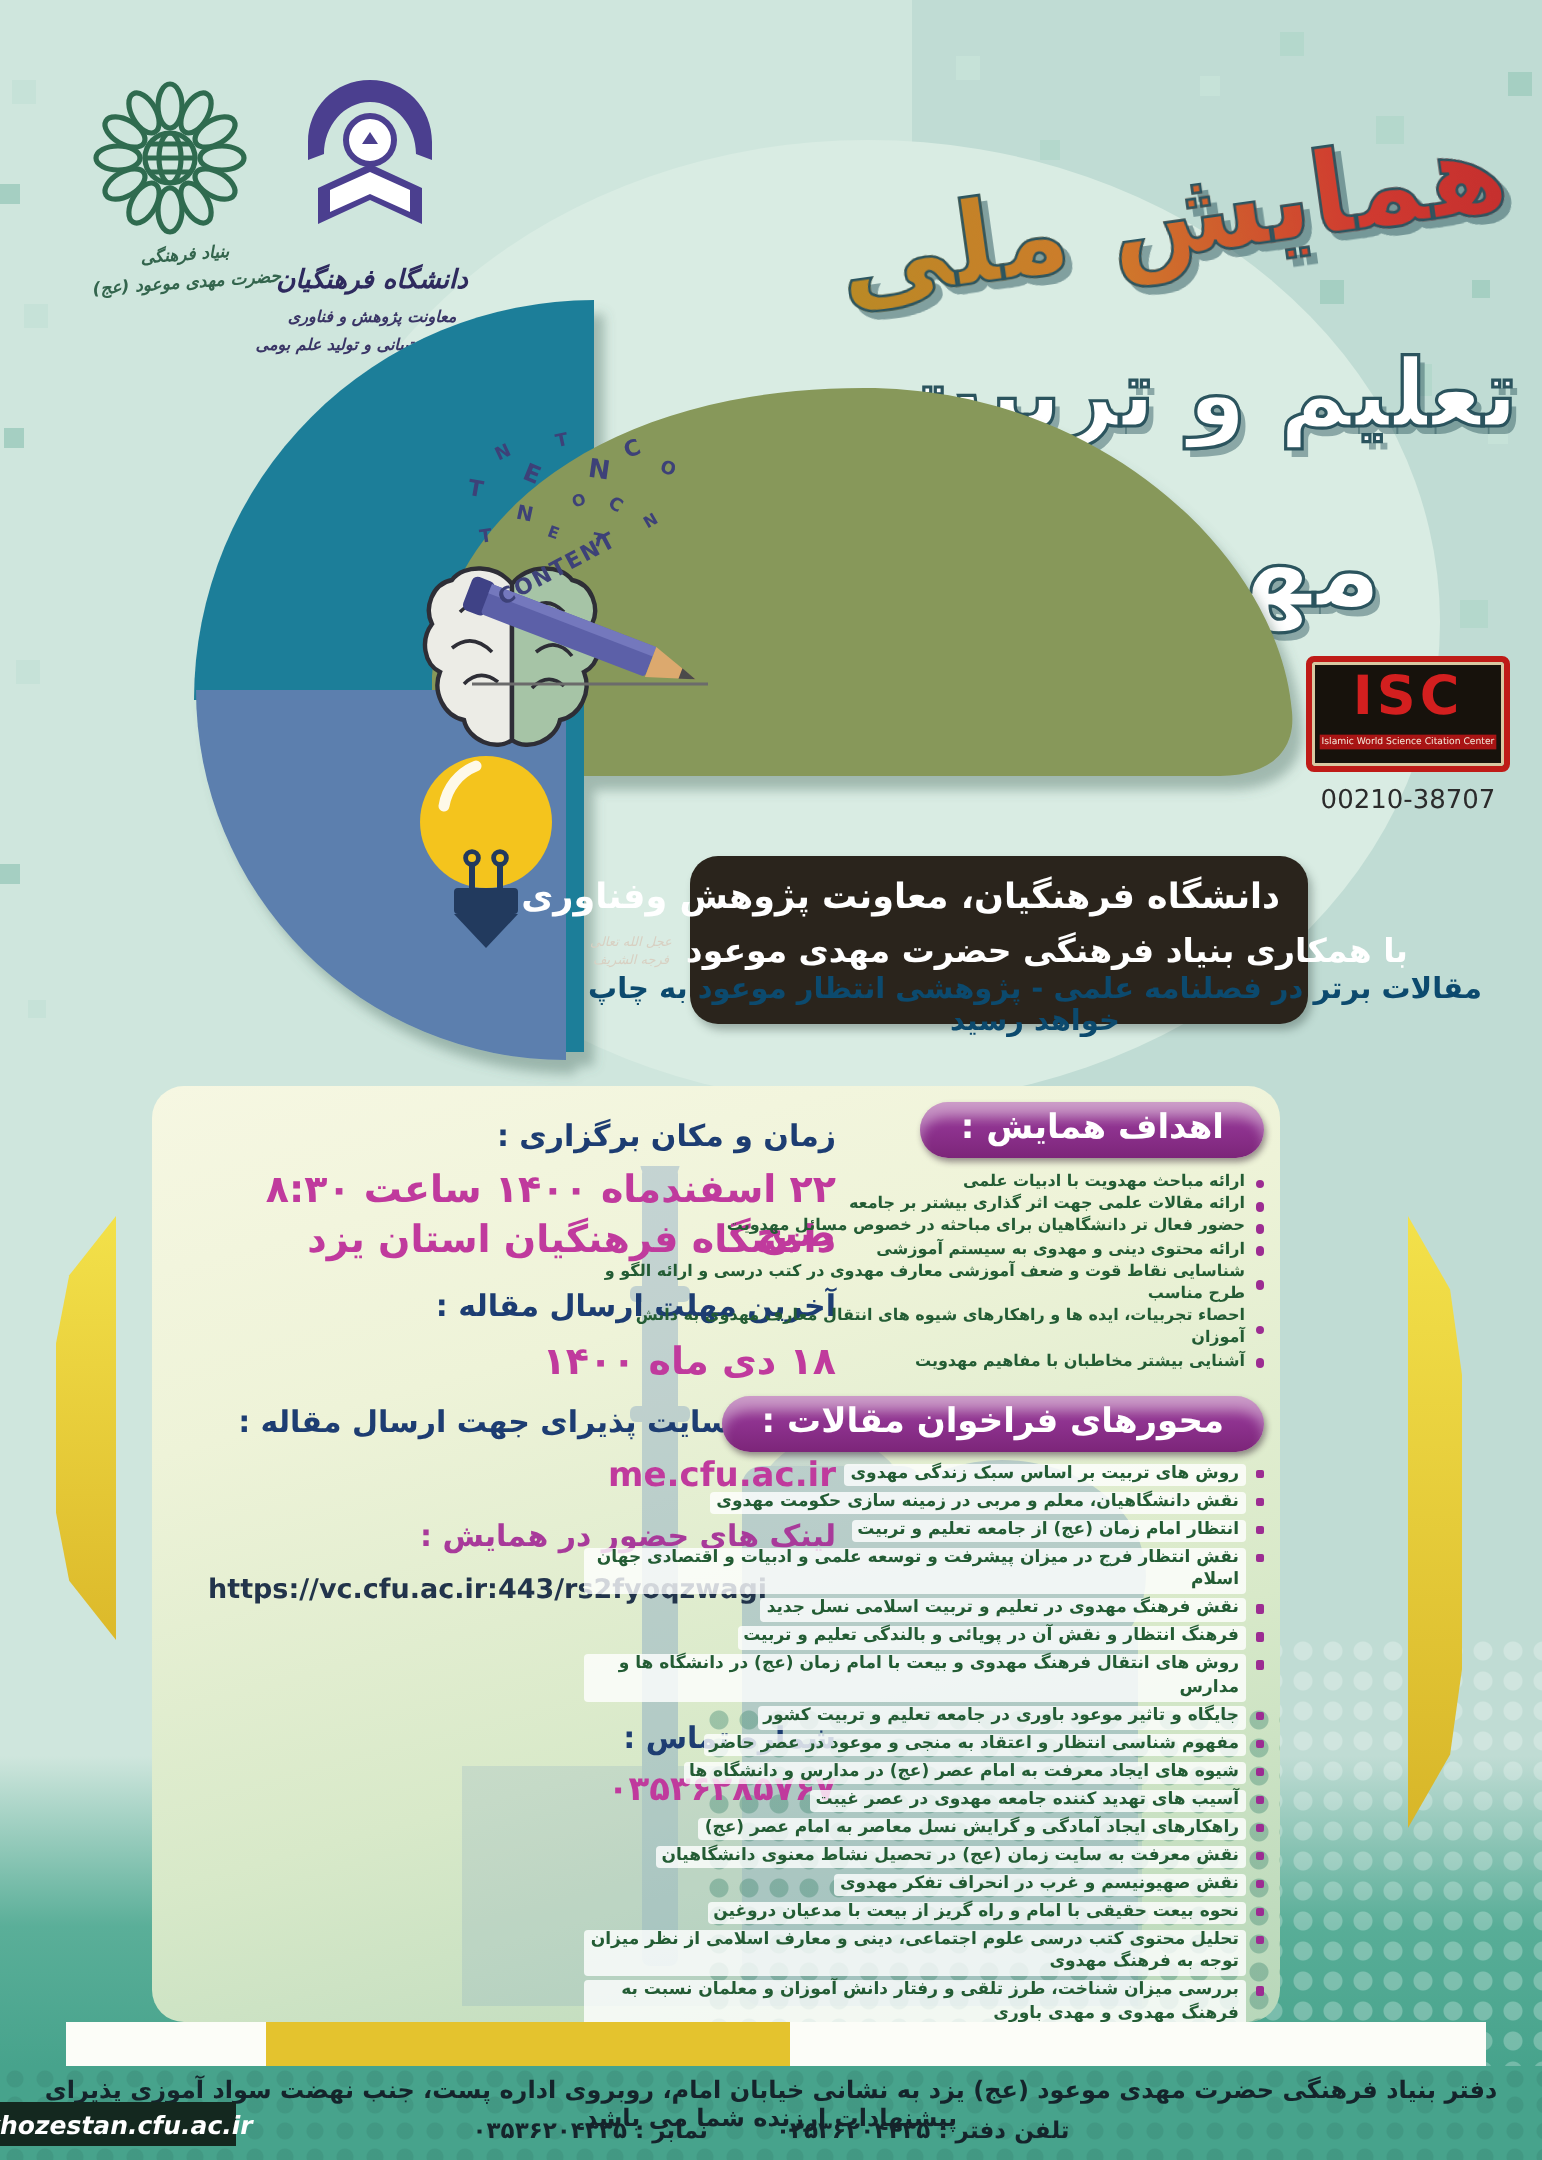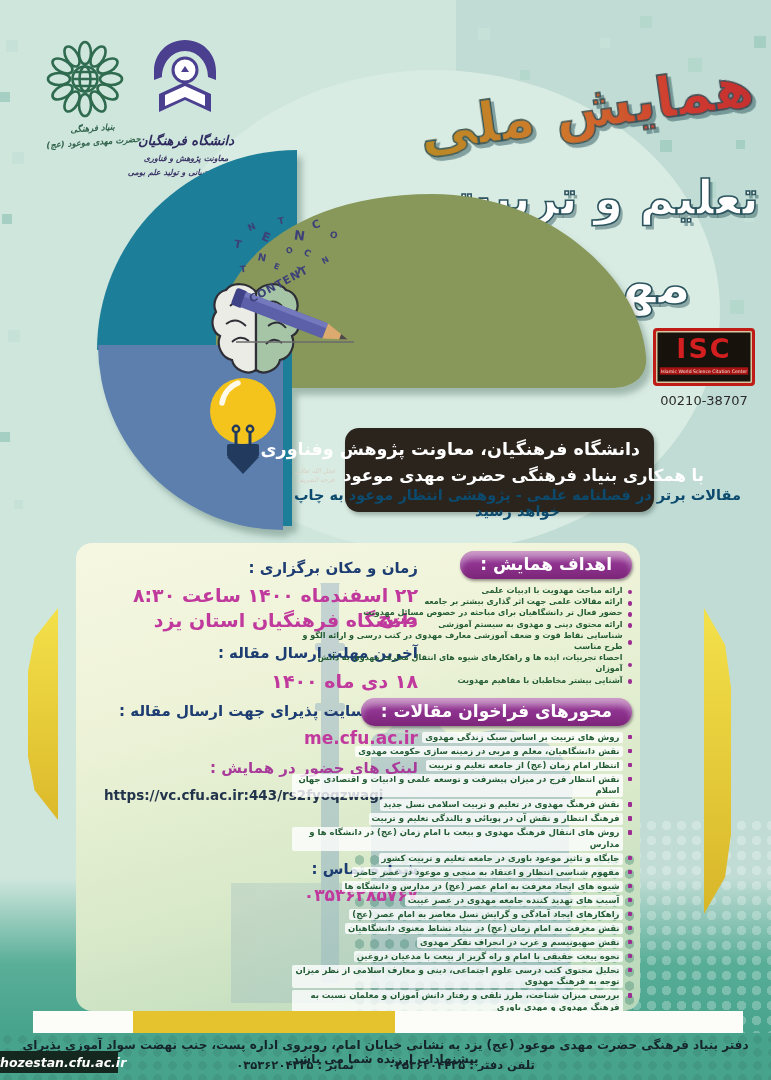--- a/index.html
+++ b/index.html
@@ -387,21 +387,21 @@
           <div class="t-item">
             <span class="blt"></span>
             <span class="txt">آسیب های تهدید کننده جامعه مهدوی در عصر غیبت</span>
           </div>
           <div class="t-item">
             <span class="blt"></span>
             <span class="txt">راهکارهای ایجاد آمادگی و گرایش نسل معاصر به امام عصر (عج)</span>
           </div>
           <div class="t-item">
             <span class="blt"></span>
-            <span class="txt">نقش معرفت به امام زمان (عج) در بنیاد نشاط معنوی دانشگاهیان</span>
+            <span class="txt">نقش معرفت به سایت زمان (عج) در تحصیل نشاط معنوی دانشگاهیان</span>
           </div>
           <div class="t-item">
             <span class="blt"></span>
             <span class="txt">نقش صهیونیسم و غرب در انحراف تفکر مهدوی</span>
           </div>
           <div class="t-item">
             <span class="blt"></span>
             <span class="txt">نحوه بیعت حقیقی با امام و راه گریز از بیعت با مدعیان دروغین</span>
           </div>
           <div class="t-item">

